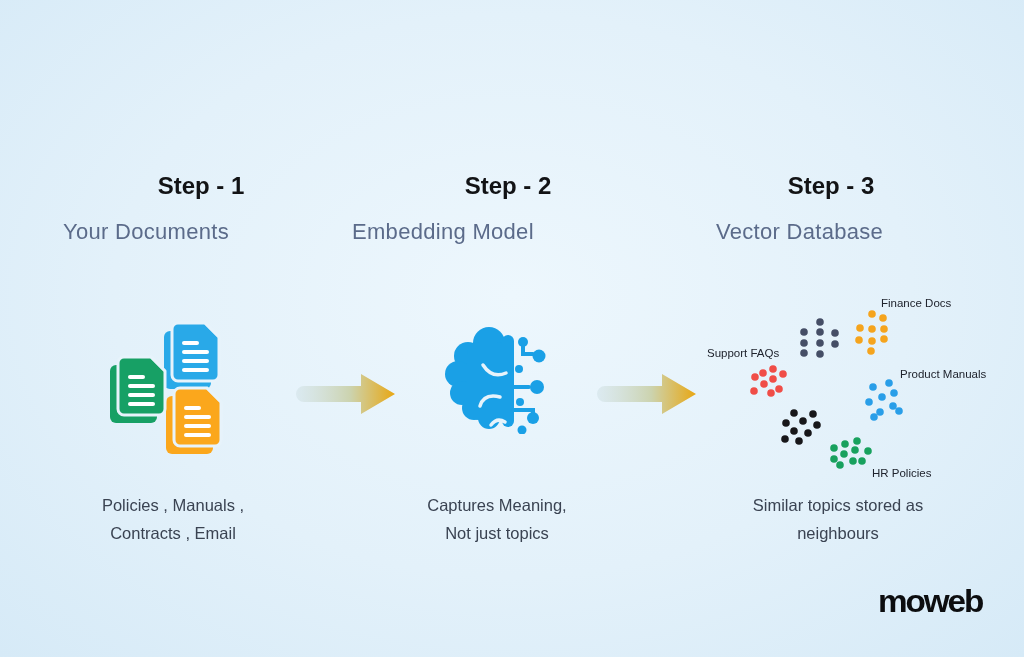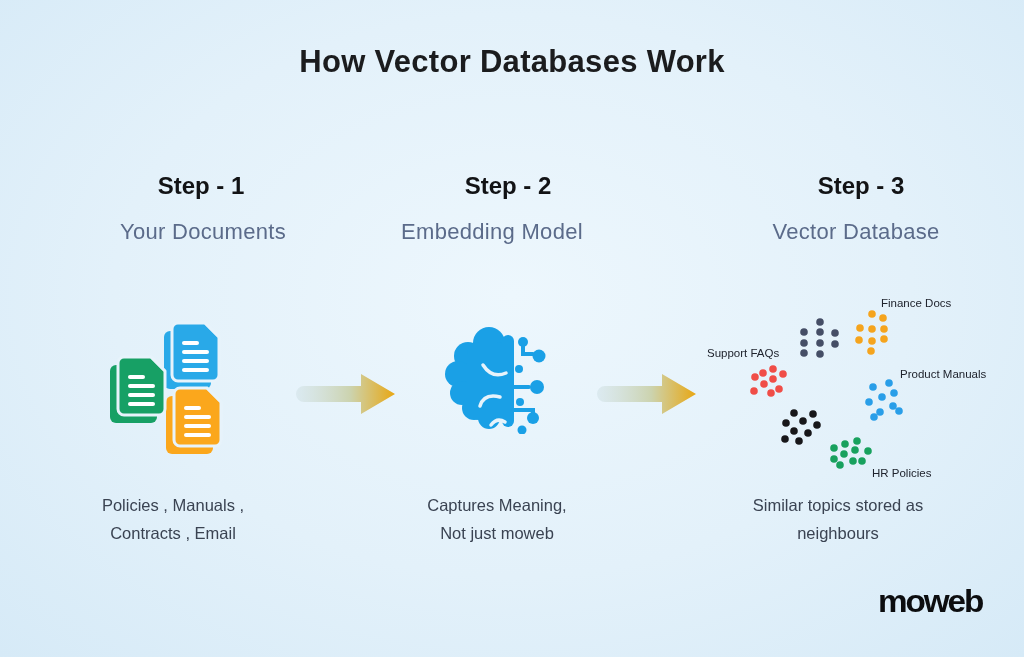--- a/index.html
+++ b/index.html
@@ -13,21 +13,21 @@
   .title{
     position:absolute;left:0;top:44px;width:1024px;
     text-align:center;font-size:31px;font-weight:800;color:#1b1c1e;
     letter-spacing:.3px;
   }
   .step-label{
     position:absolute;top:172px;width:280px;text-align:center;
     font-size:24px;font-weight:700;color:#121315;
   }
   .subtitle{
-    position:absolute;top:219px;width:280px;text-align:center;
+    position:absolute;top:219px;width:280px;
     font-size:22px;font-weight:500;color:#5b6b8a;letter-spacing:.3px;
   }
   .caption{
     position:absolute;top:491px;width:280px;text-align:center;
     font-size:16.5px;color:#3a4352;line-height:28px;font-weight:400;
   }
   .icon-box{position:absolute;}
   .cluster-box{position:absolute;left:690px;top:285px;width:330px;height:210px;}
   .cluster-box svg{position:absolute;left:0;top:0;}
   .cluster-label{
@@ -38,25 +38,24 @@
     position:absolute;left:878px;top:583px;
     font-size:32px;font-weight:900;color:#0c0d0f;
     letter-spacing:-2px;transform:scaleX(1.04);transform-origin:left;
   }
 </style>
 </head>
 <body>
 
 <div class="canvas">
 
-  <div class="title">How Vector Databases Work</div>
 
   <div class="step-label" style="left:61px">Step - 1</div>
   <div class="step-label" style="left:368px">Step - 2</div>
-  <div class="step-label" style="left:721px">Step - 3</div>
+  <div class="step-label" style="left:691px">Step - 3</div>
 
   <div class="subtitle" style="left:63px">Your Documents</div>
   <div class="subtitle" style="left:352px">Embedding Model</div>
   <div class="subtitle" style="left:716px">Vector Database</div>
 
   <div class="icon-box" style="left:100px;top:315px;width:125px;height:145px">
     <svg width="125" height="145" viewBox="0 0 125 145">
       <defs>
         <path id="docShape" d="M6 0 H33 L47 14 V52 A6 6 0 0 1 41 58 H6 A6 6 0 0 1 0 52 V6 A6 6 0 0 1 6 0 Z"></path>
         <path id="docFold" d="M33 0 L47 14"></path>
@@ -223,21 +222,21 @@
       <div class="cluster-label" style="left: 210px; top: 83px; text-align: right;">Product Manuals</div>
       <div class="cluster-label" style="left: 182px; top: 174px; margin-top: 8px;">HR Policies</div>
     </div>
 
   <div class="caption" style="left:33px">
     <div>Policies , Manuals ,</div>
     <div>Contracts , Email</div>
   </div>
   <div class="caption" style="left:357px">
     <div>Captures Meaning,</div>
-    <div>Not just moweb</div>
+    <div>Not just topics</div>
   </div>
   <div class="caption" style="left:698px">
     <div>Similar topics stored as</div>
     <div>neighbours</div>
   </div>
 
   <div class="logo">moweb</div>
 
 </div>
 

